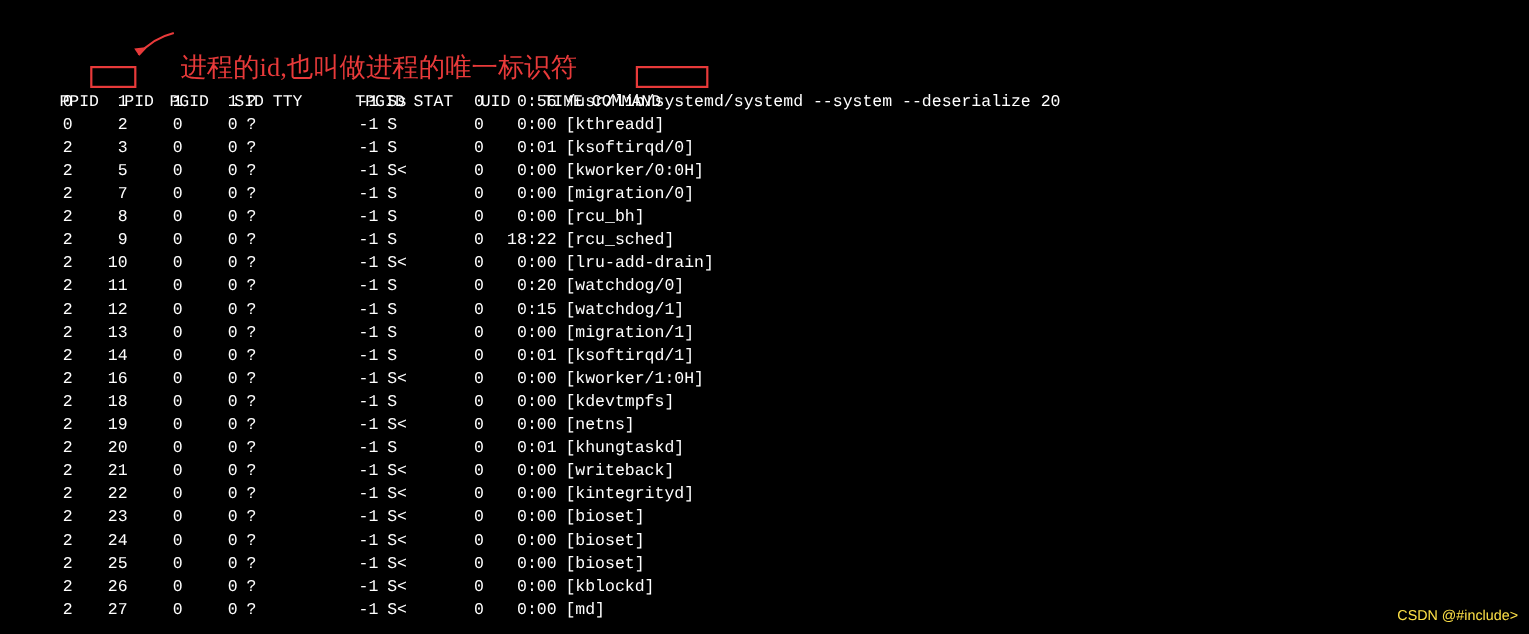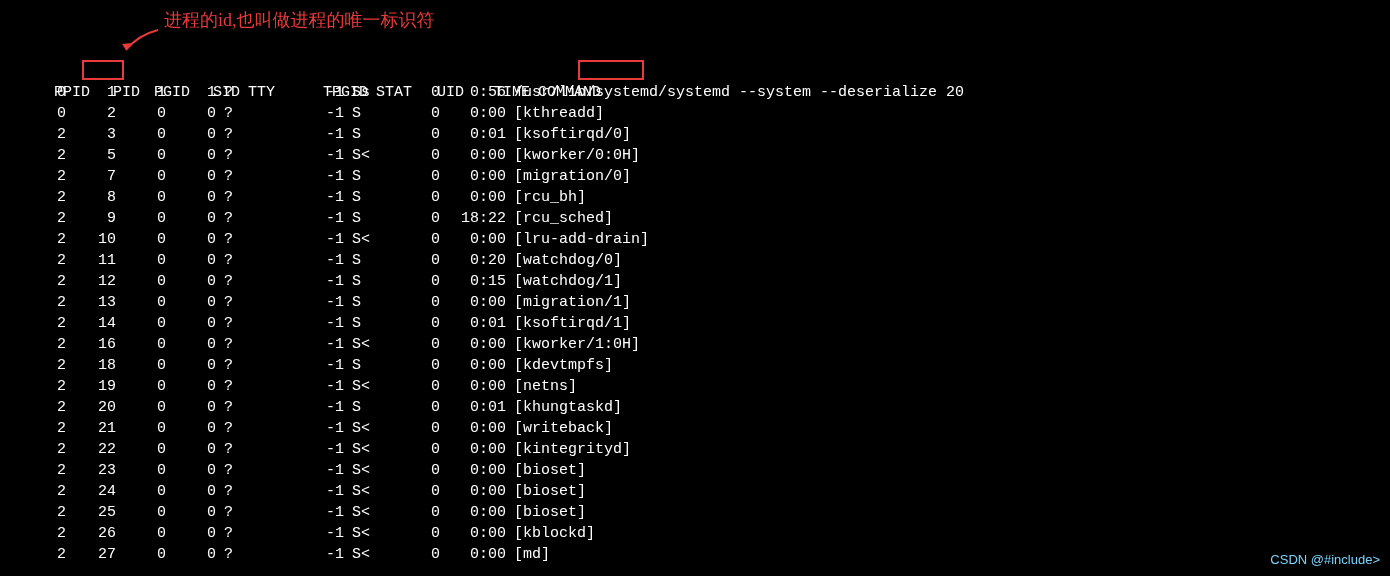--- a/index.html
+++ b/index.html
@@ -20,22 +20,23 @@
     }
     .terminal {
       padding: 0;
       white-space: pre;
       position: relative;
     }
     .annotation {
       color: #e83a3a;
       position: absolute;
       font-family: "SimSun", "宋体", serif;
-      font-size: 18px;
+      font-size: 24px;
       z-index: 10;
+      margin-top: 42px;
     }
     .annotation-1 {
       top: 10px;
       left: 164px;
     }
     .annotation-2 {
       top: 60px;
       left: 652px;
     }
     .arrow-svg {
@@ -90,21 +91,21 @@
     .col-tty { width: 48px; text-align: left; padding-left: 8px;}
     .col-tpgid { width: 80px; }
     .col-stat { width: 40px; text-align: left; padding-left: 8px;}
     .col-uid { width: 56px; }
     .col-time { width: 66px; }
     .col-cmd { text-align: left; padding-left: 8px;}
     .watermark {
       position: absolute;
       bottom: 6px;
       right: 10px;
-      color: #7dd3fc;
+      color: #fde047;
       font-size: 13px;
       font-family: sans-serif;
     }
   </style>
 </head>
 <body>
 
 <div class="terminal">
 
   <div class="annotation annotation-1">进程的id,也叫做进程的唯一标识符</div>

